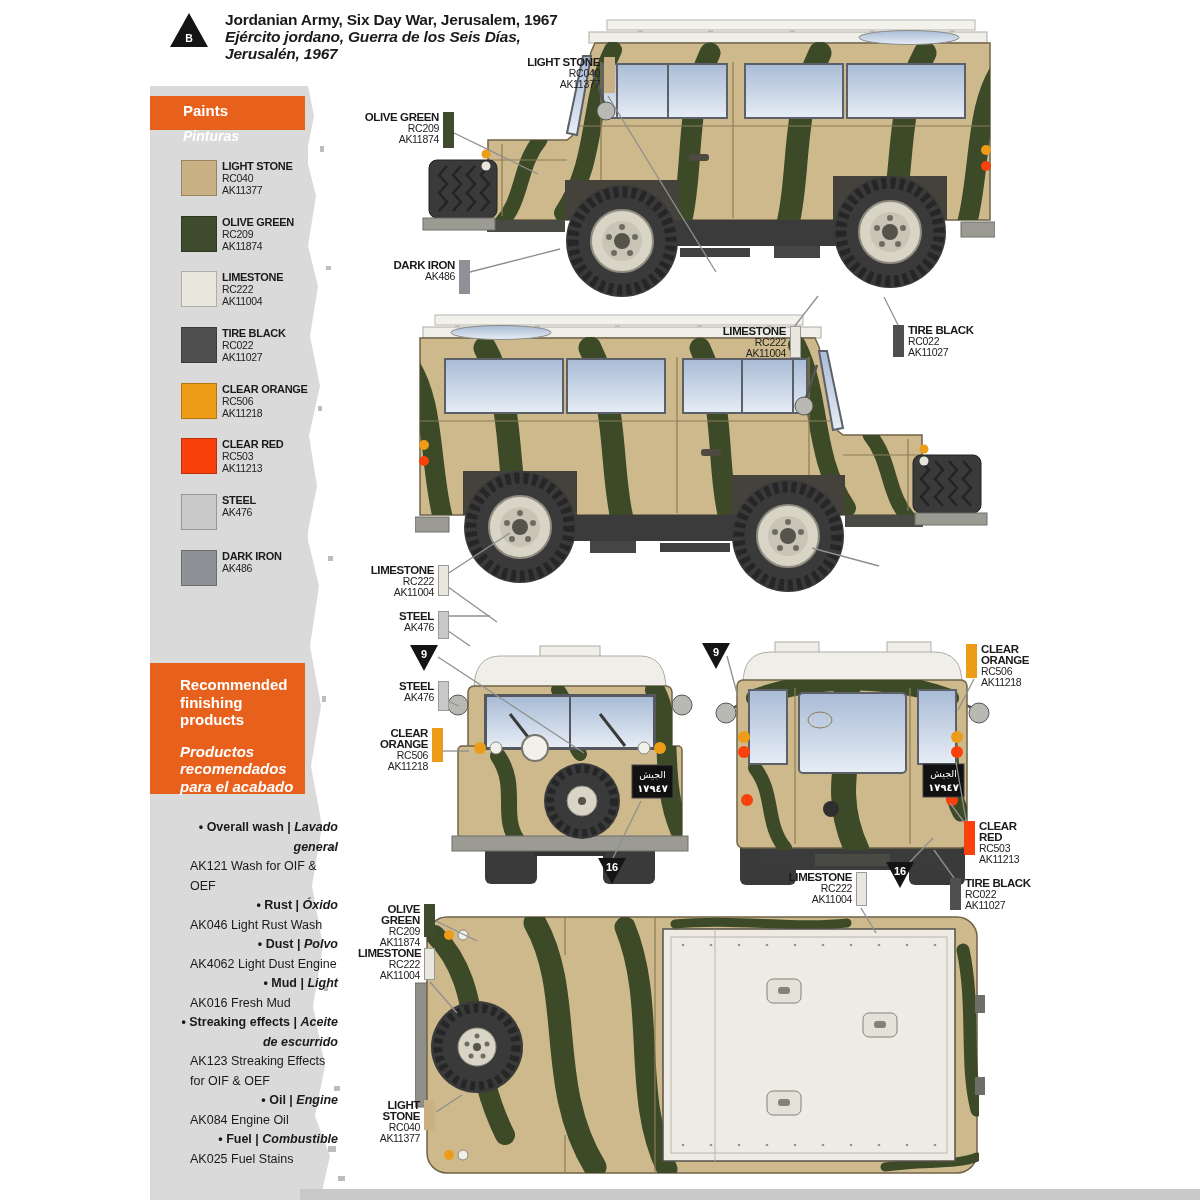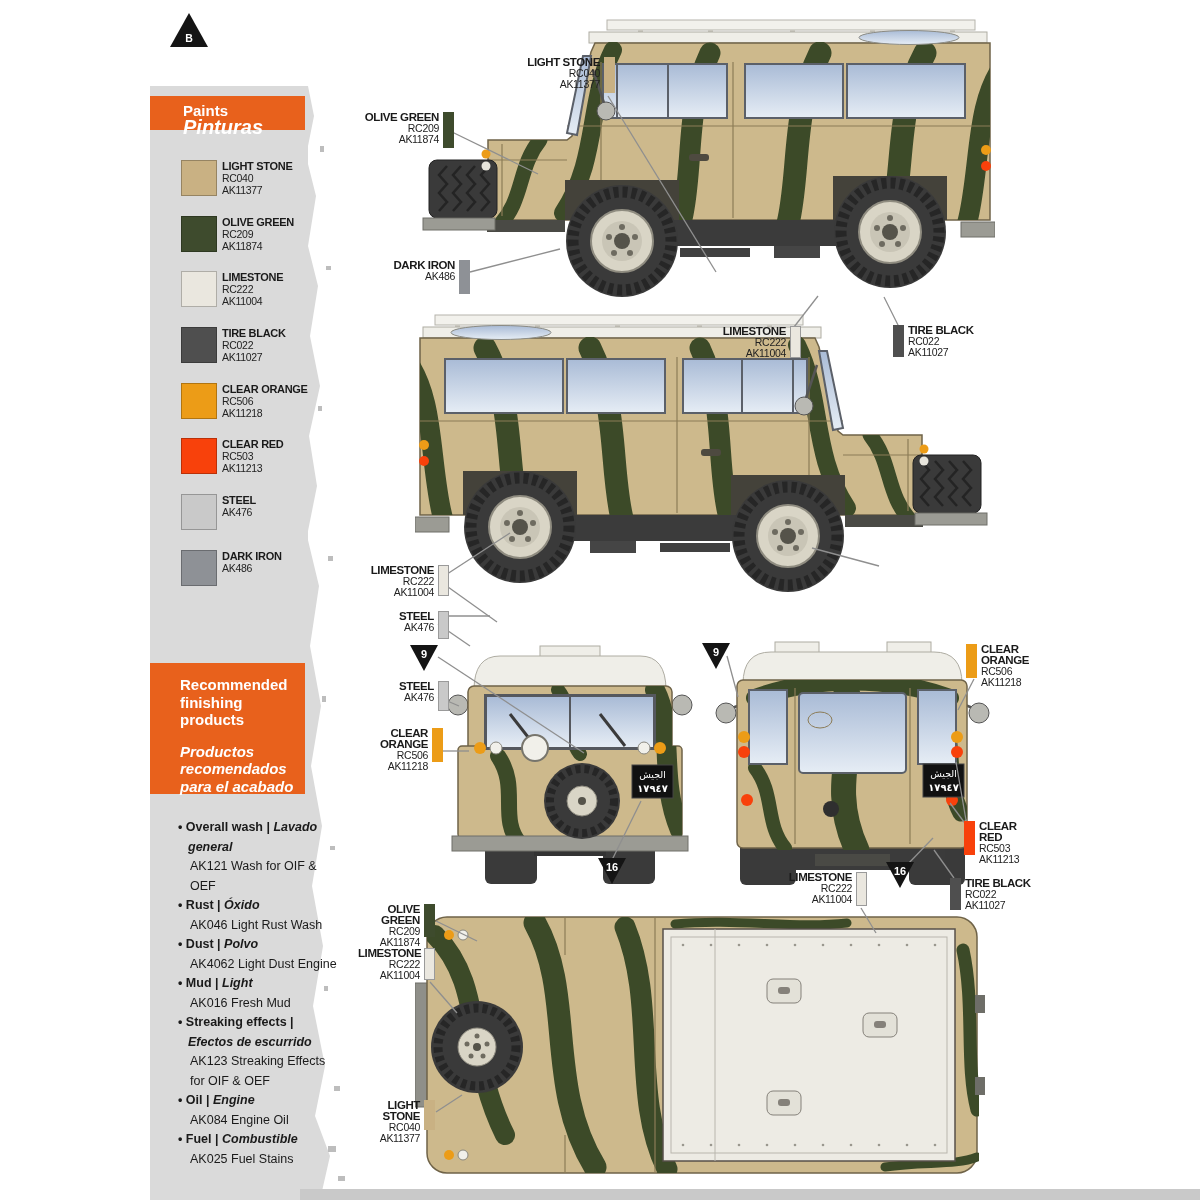--- a/index.html
+++ b/index.html
@@ -13,35 +13,35 @@
   #marker-b{position:absolute;left:170px;top:13px;width:38px;height:34px;background:#141414;
             clip-path:polygon(50% 0,100% 100%,0 100%);display:flex;align-items:flex-end;justify-content:center;
             color:#fff;font-weight:700;font-size:10.5px;padding-bottom:3px;box-sizing:border-box;z-index:3;}
   #header{position:absolute;left:225px;top:11px;z-index:3;line-height:17px;}
   #header .en{font-weight:700;font-size:15.5px;letter-spacing:-0.2px;}
   #header .es{font-weight:700;font-style:italic;font-size:15.5px;letter-spacing:-0.2px;}
   
   .orange-panel{position:absolute;color:#fff;z-index:2;box-sizing:border-box;}
   #paints-panel{left:150px;top:96px;width:155px;height:34px;padding:6px 8px 0 33px;}
   #paints-panel .en{font-weight:700;font-size:15px;line-height:17px;}
-  #paints-panel .es{font-weight:700;font-style:italic;font-size:20px;line-height:17px;}
+  #paints-panel .es{font-weight:700;font-style:italic;font-size:14px;line-height:17px;margin-top:9px;}
   #fin-panel{left:150px;top:663px;width:155px;height:131px;padding:13px 8px 0 30px;}
   #fin-panel .en{font-weight:700;font-size:15px;line-height:17.5px;white-space:pre-line;}
   #fin-panel .es{font-weight:700;font-style:italic;font-size:15px;line-height:17.5px;margin-top:14px;}
   
   #swatches{position:absolute;left:181px;top:160px;width:130px;height:440px;z-index:2;}
   .swatch-item{position:absolute;left:0;width:130px;height:38px;}
   .swatch-sq{position:absolute;left:0;top:0;width:36px;height:36px;border:1px solid rgba(0,0,0,0.25);box-sizing:border-box;}
   .swatch-txt{position:absolute;left:41px;top:1px;line-height:10.5px;}
   .swatch-txt .name{font-weight:700;font-size:11px;letter-spacing:-0.3px;line-height:11px;}
   .swatch-txt .code{font-size:10.5px;letter-spacing:-0.3px;line-height:10.5px;margin-top:1px;color:#222;}
   .code:empty{display:none;}
   
   #fin-list{position:absolute;left:178px;top:818px;width:160px;z-index:2;font-size:12.5px;line-height:19.5px;}
-  .fin-title{padding-left:10px;text-indent:-10px;}
+  .fin-title{padding-left:10px;text-indent:-10px;text-align:right;}
   .fin-title .en{font-weight:700;}
   .fin-title .es{font-weight:700;font-style:italic;}
   .fin-product{padding-left:12px;}
   
   .callout{position:absolute;display:flex;align-items:flex-start;gap:4px;z-index:4;}
   .callout .txt{text-align:right;}
   .callout.right .txt{text-align:left;}
   .callout .name{font-weight:700;font-size:11.5px;letter-spacing:-0.4px;line-height:11px;}
   .callout .code{font-size:10.5px;letter-spacing:-0.3px;line-height:10.5px;color:#222;}
   .callout .bar{width:11px;flex:none;}
@@ -73,20 +73,25 @@
         <rect x="34" y="1000" width="6" height="5"></rect>
       <rect x="28" y="1060" width="8" height="6"></rect>
         <rect x="38" y="1090" width="7" height="5"></rect>
     </g>
   </svg>
   <div id="bottom-bar" style="background: rgb(201, 201, 201);"></div>
 
   <div id="marker-b">
       <span>B</span>
     </div>
+  <div id="header">
+    <div class="en">Jordanian Army, Six Day War, Jerusalem, 1967</div>
+    <div class="es">Ejército jordano, Guerra de los Seis Días,</div>
+    <div class="es">Jerusalén, 1967</div>
+  </div>
 
   <div id="paints-panel" class="orange-panel" style="background: rgb(232, 97, 28);">
     <div class="en">Paints</div>
     <div class="es">Pinturas</div>
   </div>
 
   <div id="swatches">
     <div class="swatch-item" style="top:0px">
       <div class="swatch-sq" style="background: rgb(201, 177, 131);"></div>
       <div class="swatch-txt">
@@ -166,21 +171,21 @@
     </div>
     <div class="fin-item">
       <div class="fin-title"><span class="en">• Dust |</span> <span class="es">Polvo</span></div>
       <div class="fin-product">AK4062 Light Dust Engine</div>
     </div>
     <div class="fin-item">
       <div class="fin-title"><span class="en">• Mud |</span> <span class="es">Light</span></div>
       <div class="fin-product">AK016 Fresh Mud</div>
     </div>
     <div class="fin-item">
-      <div class="fin-title"><span class="en">• Streaking effects |</span> <span class="es">Efectos de escurrido</span></div>
+      <div class="fin-title"><span class="en">• Streaking effects |</span> <span class="es">Aceite de escurrido</span></div>
       <div class="fin-product">AK123 Streaking Effects for OIF &amp; OEF</div>
     </div>
     <div class="fin-item">
       <div class="fin-title"><span class="en">• Oil |</span> <span class="es">Engine</span></div>
       <div class="fin-product">AK084 Engine Oil</div>
     </div>
     <div class="fin-item">
       <div class="fin-title"><span class="en">• Fuel |</span> <span class="es">Combustible</span></div>
       <div class="fin-product">AK025 Fuel Stains</div>
     </div>

